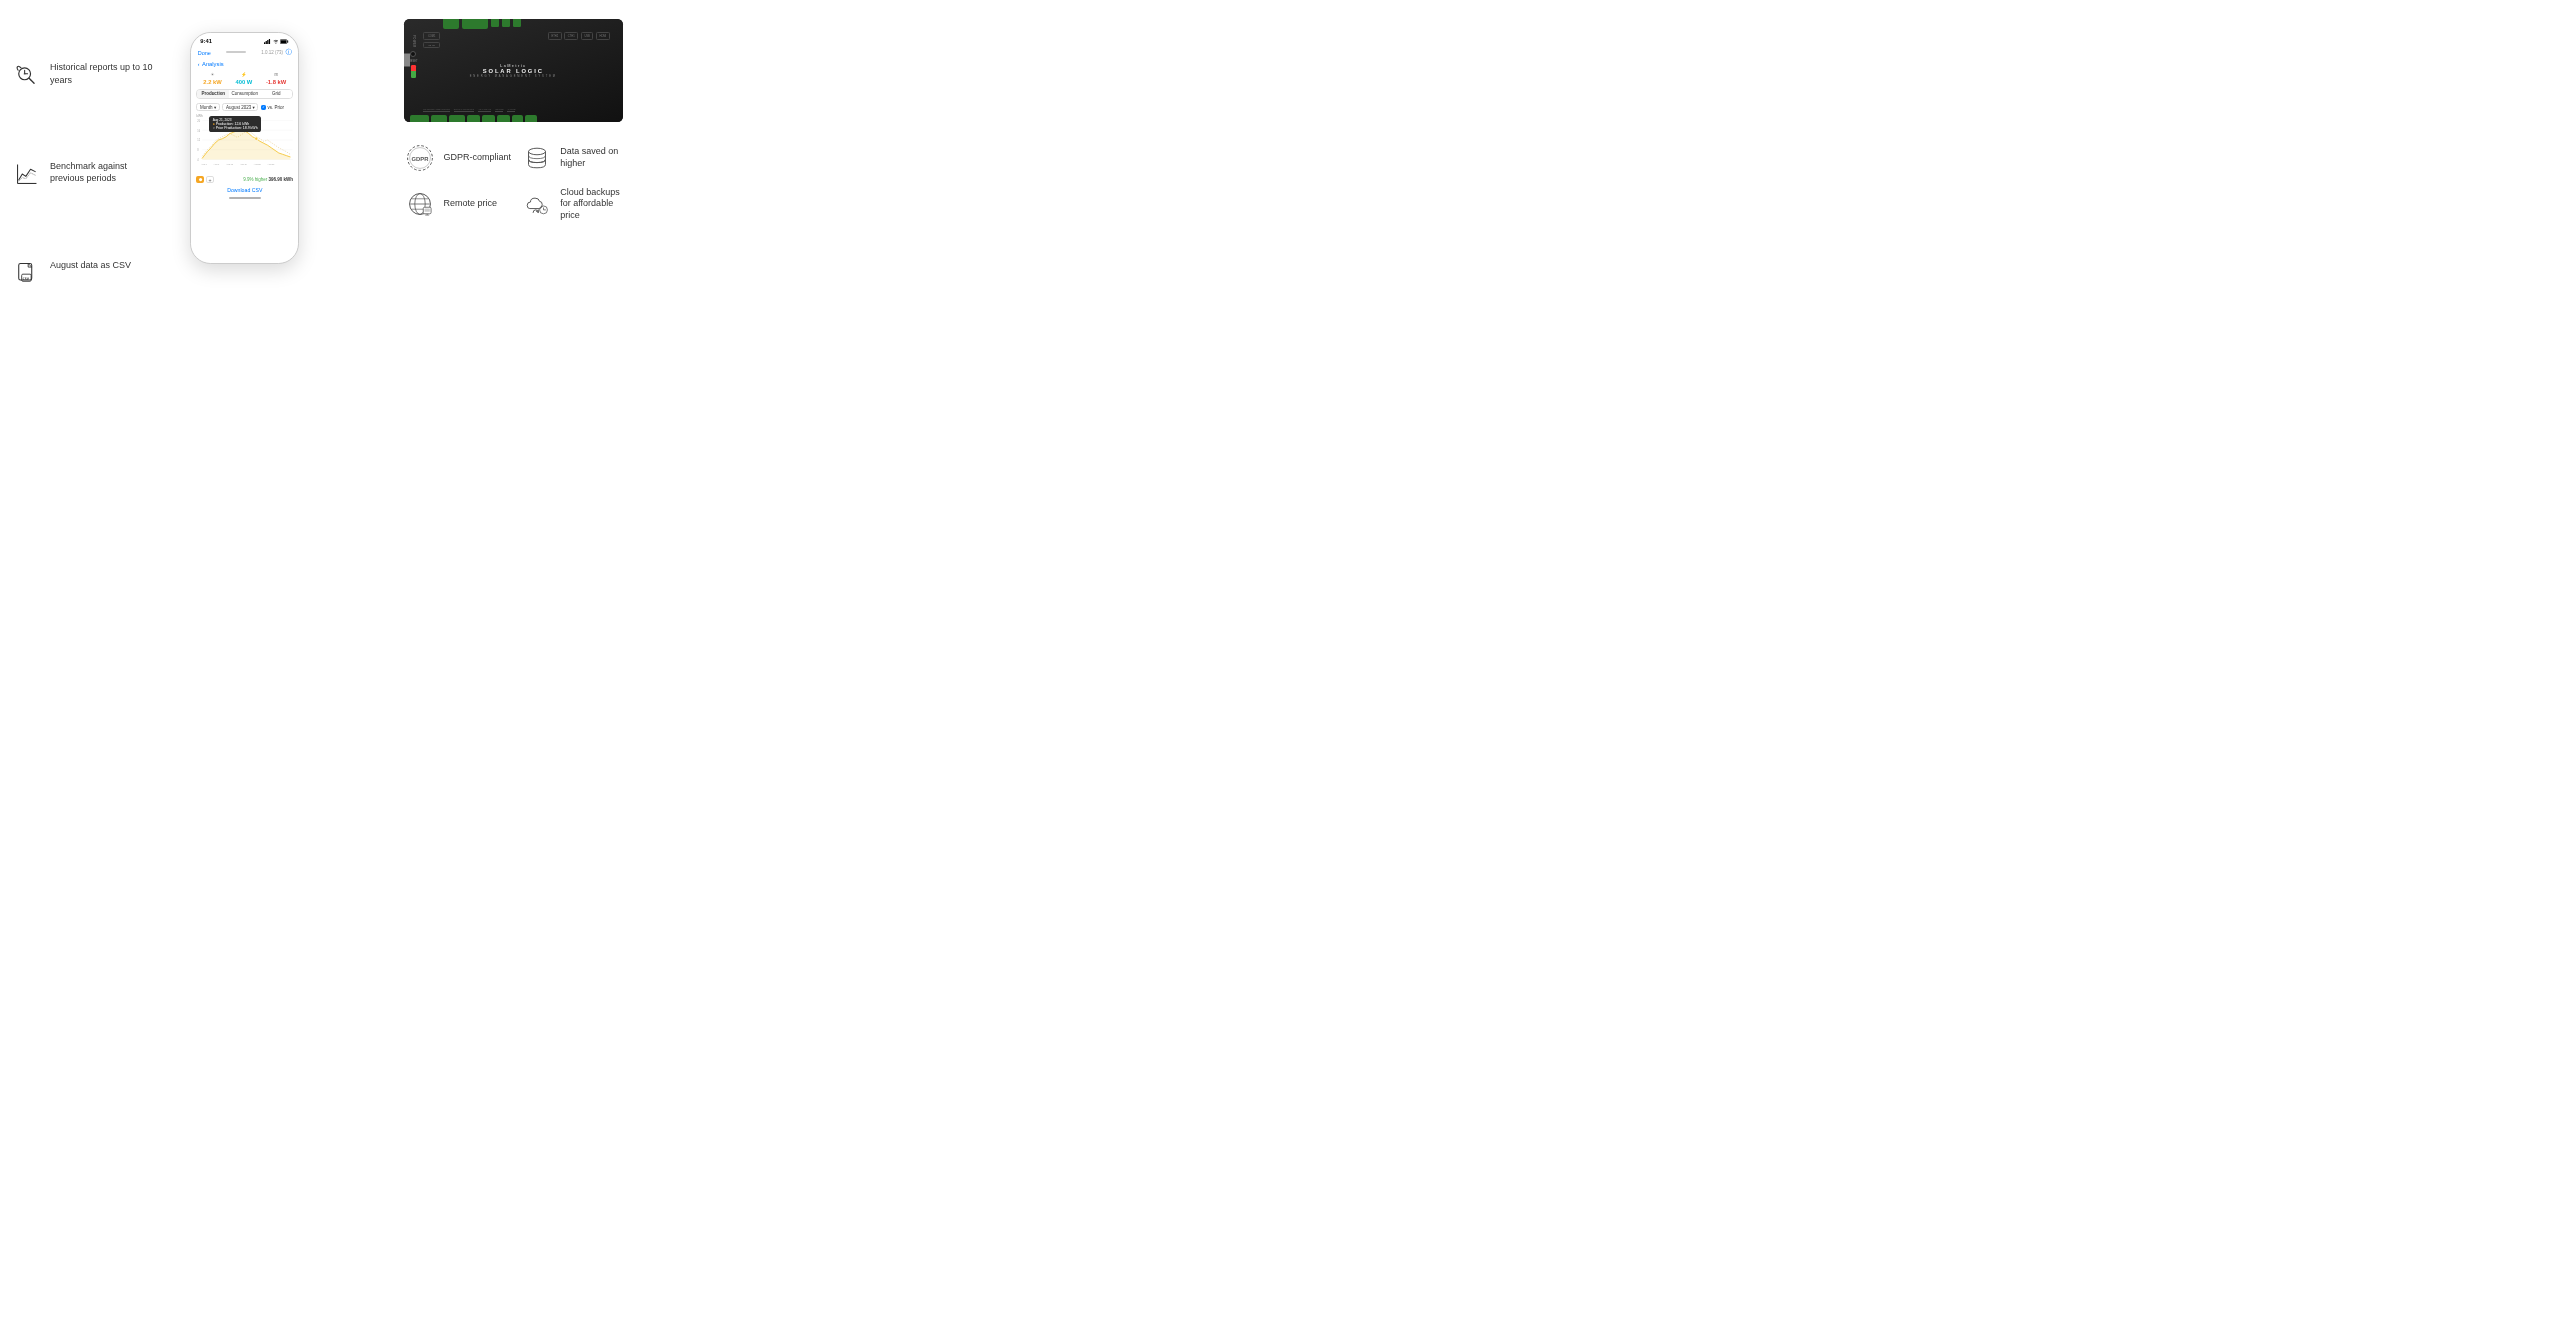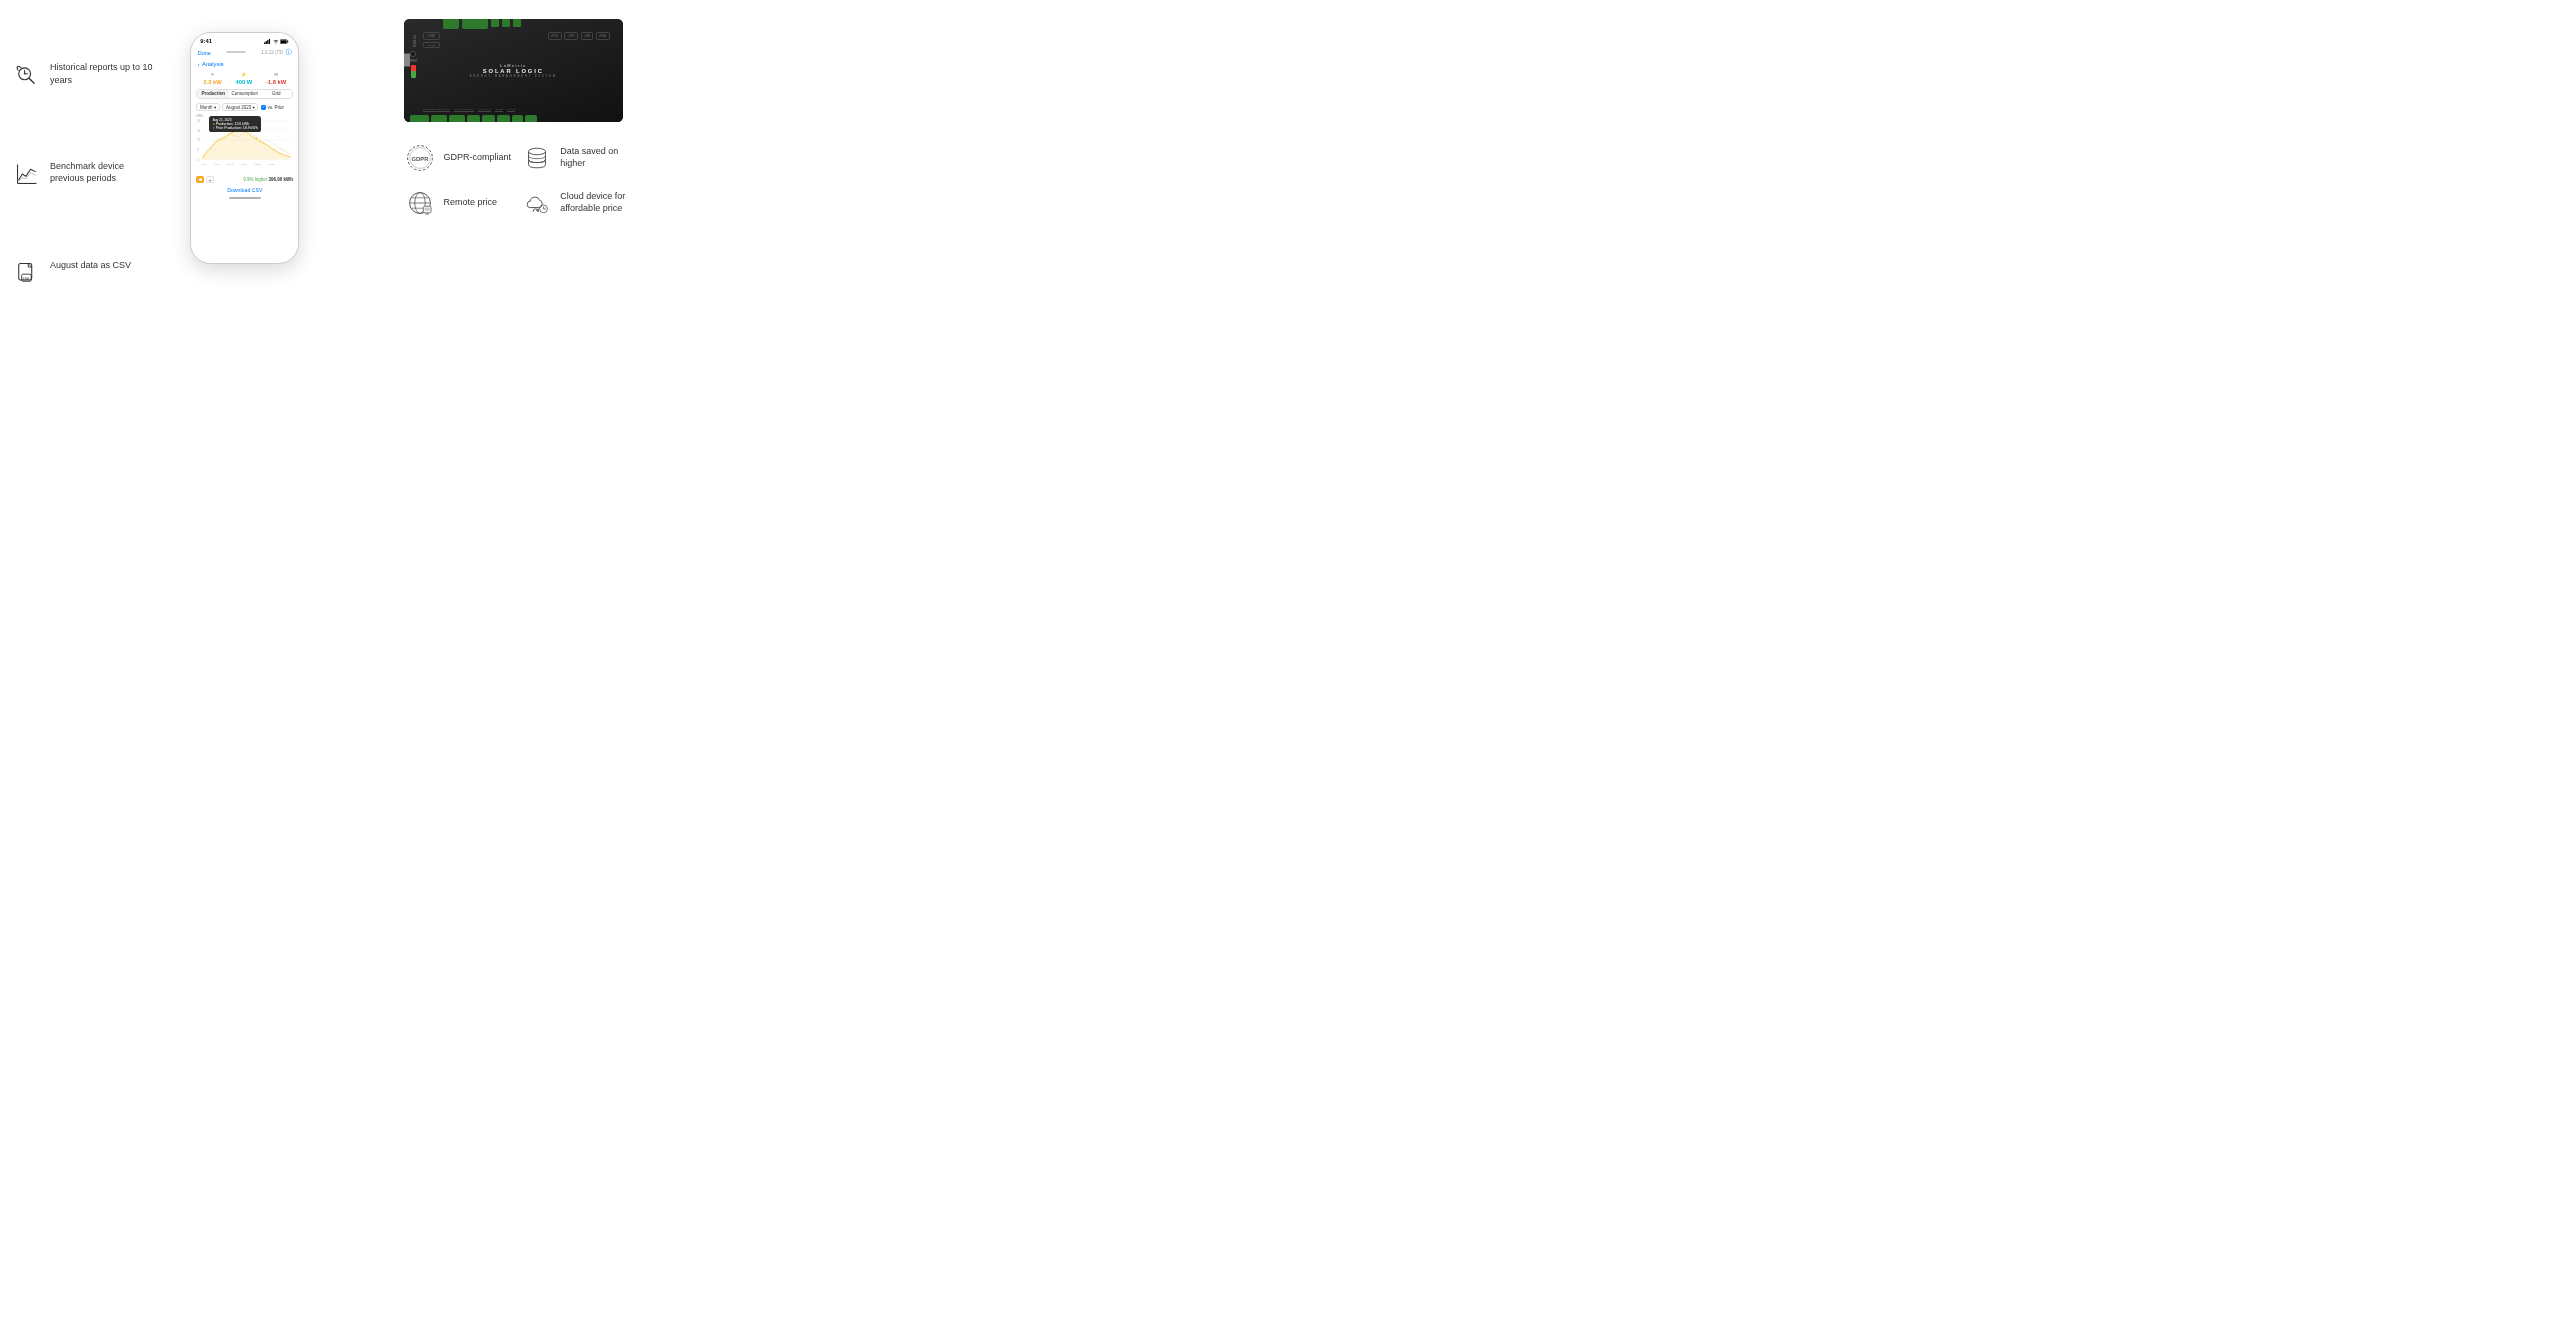--- a/index.html
+++ b/index.html
@@ -340,21 +340,21 @@
 
       <div class="feature-item">
         <div class="feature-icon">
           <svg viewBox="0 0 44 44" fill="none" xmlns="http://www.w3.org/2000/svg">
             <line x1="6" y1="38" x2="38" y2="38" stroke="#333" stroke-width="1.8"></line>
             <line x1="6" y1="38" x2="6" y2="6" stroke="#333" stroke-width="1.8"></line>
             <polyline points="8,32 14,22 20,26 28,14 36,18" stroke="#333" stroke-width="1.8" fill="none" stroke-linecap="round" stroke-linejoin="round"></polyline>
             <polyline points="8,34 14,28 20,30 28,20 36,24" stroke="#aaa" stroke-width="1.5" fill="none" stroke-linecap="round" stroke-linejoin="round" stroke-dasharray="3,2"></polyline>
           </svg>
         </div>
-        <div class="feature-text">Benchmark device previous periods</div>
+        <div class="feature-text">Benchmark against previous periods</div>
       </div>
 
       <div class="feature-item">
         <div class="feature-icon">
           <svg viewBox="0 0 44 44" fill="none" xmlns="http://www.w3.org/2000/svg">
             <rect x="8" y="6" width="22" height="28" rx="3" stroke="#333" stroke-width="1.8" fill="none"></rect>
             <path d="M24 6 L30 12 L24 12 Z" stroke="#333" stroke-width="1.5" fill="none"></path>
             <rect x="13" y="24" width="16" height="12" rx="2" fill="none" stroke="#333" stroke-width="1.5"></rect>
             <text x="14.5" y="34" font-family="monospace" font-weight="700" font-size="6" fill="#333">CSV</text>
           </svg>
@@ -622,20 +622,20 @@
           <svg viewBox="0 0 46 46" fill="none" xmlns="http://www.w3.org/2000/svg">
 
             <path d="M12 30 Q8 30 8 25 Q8 20 13 20 Q13 14 20 14 Q26 14 27 19 Q31 19 31 24 Q31 30 26 30 Z" stroke="#555" stroke-width="1.5" fill="none"></path>
 
             <path d="M17 36 Q17 32 21 32 Q25 32 25 36" stroke="#555" stroke-width="1.5" fill="none" stroke-linecap="round"></path>
             <path d="M22 34 L25 36 L25 32" stroke="#555" stroke-width="1.5" fill="none" stroke-linecap="round" stroke-linejoin="round"></path>
             <circle cx="33" cy="32" r="6" stroke="#555" stroke-width="1.2" fill="none"></circle>
             <path d="M33 29 L33 32 L36 32" stroke="#555" stroke-width="1.2" stroke-linecap="round" fill="none"></path>
           </svg>
         </div>
-        <div class="info-label">Cloud device for affordable price</div>
+        <div class="info-label">Cloud backups for affordable price</div>
       </div>
 
     </div>
   </div>
 
 </div>
 
 
 </body></html>

